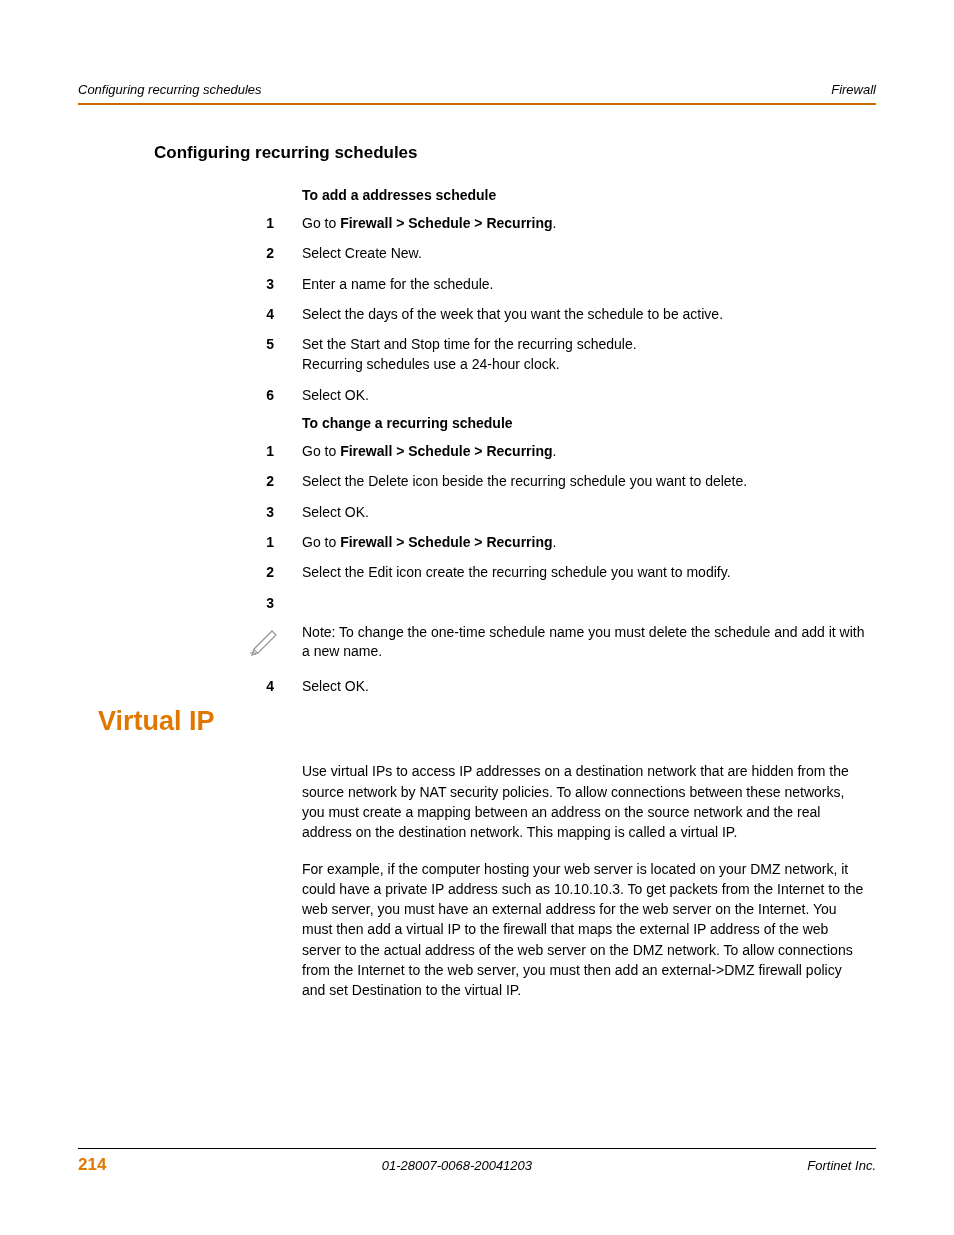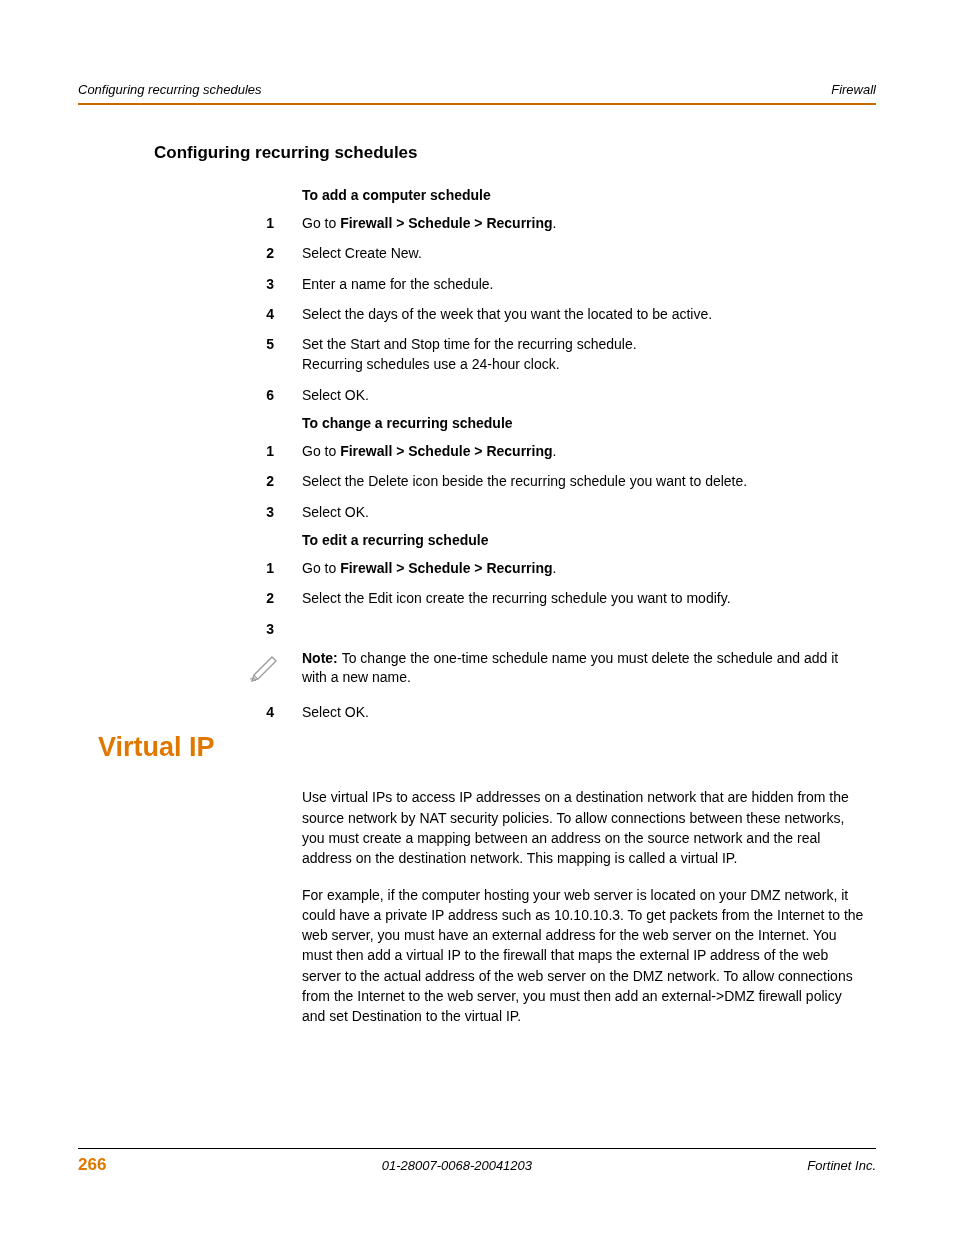--- a/index.html
+++ b/index.html
@@ -65,21 +65,21 @@
     }
     .note-icon {
       width: 224px;
       flex-shrink: 0;
       display: flex;
       justify-content: flex-end;
       padding-right: 20px;
       align-items: flex-start;
     }
     .note-text { flex: 1; padding-right: 10px; }
-    .note-text .bold { font-weight: bold; }
+    .note-text .bold { font-weight: normal; }
     .chapter-title {
       font-size: 27px;
       font-weight: bold;
       color: #e07800;
       margin-left: 20px;
       margin-bottom: 24px;
     }
     .para {
       font-size: 14px;
       line-height: 1.45;
@@ -119,37 +119,37 @@
 
 <div class="page">
   <div class="header-row">
     <span>Configuring recurring schedules</span>
     <span>Firewall</span>
   </div>
   <hr class="header-rule">
 
   <div class="section-title">Configuring recurring schedules</div>
 
-  <div class="subhead">To add a computer schedule</div>
+  <div class="subhead">To add a addresses schedule</div>
 
   <div class="step-row">
     <div class="step-num">1</div>
     <div class="step-text"><span>Go to </span><span class="bold">Firewall &gt; Schedule &gt; Recurring</span><span>.</span></div>
   </div>
   <div class="step-row">
     <div class="step-num">2</div>
     <div class="step-text">Select Create New.</div>
   </div>
   <div class="step-row">
     <div class="step-num">3</div>
     <div class="step-text">Enter a name for the schedule.</div>
   </div>
   <div class="step-row">
     <div class="step-num">4</div>
-    <div class="step-text">Select the days of the week that you want the located to be active.</div>
+    <div class="step-text">Select the days of the week that you want the schedule to be active.</div>
   </div>
   <div class="step-row">
     <div class="step-num">5</div>
     <div class="step-text"><span>Set the Start and Stop time for the recurring schedule.</span><br><span>Recurring schedules use a 24-hour clock.</span></div>
   </div>
   <div class="step-row">
     <div class="step-num">6</div>
     <div class="step-text">Select OK.</div>
   </div>
 
@@ -161,21 +161,20 @@
   </div>
   <div class="step-row">
     <div class="step-num">2</div>
     <div class="step-text">Select the Delete icon beside the recurring schedule you want to delete.</div>
   </div>
   <div class="step-row">
     <div class="step-num">3</div>
     <div class="step-text">Select OK.</div>
   </div>
 
-  <div class="subhead">To edit a recurring schedule</div>
 
   <div class="step-row">
     <div class="step-num">1</div>
     <div class="step-text"><span>Go to </span><span class="bold">Firewall &gt; Schedule &gt; Recurring</span><span>.</span></div>
   </div>
   <div class="step-row">
     <div class="step-num">2</div>
     <div class="step-text">Select the Edit icon create the recurring schedule you want to modify.</div>
   </div>
   <div class="step-row">
@@ -200,17 +199,17 @@
 
   <div class="chapter-title">Virtual IP</div>
 
   <div class="para">Use virtual IPs to access IP addresses on a destination network that are hidden from the source network by NAT security policies. To allow connections between these networks, you must create a mapping between an address on the source network and the real address on the destination network. This mapping is called a virtual IP.</div>
   <div class="para">For example, if the computer hosting your web server is located on your DMZ network, it could have a private IP address such as 10.10.10.3. To get packets from the Internet to the web server, you must have an external address for the web server on the Internet. You must then add a virtual IP to the firewall that maps the external IP address of the web server to the actual address of the web server on the DMZ network. To allow connections from the Internet to the web server, you must then add an external-&gt;DMZ firewall policy and set Destination to the virtual IP.</div>
 </div>
 
 <div class="footer">
   <hr class="footer-rule">
   <div class="footer-row">
-    <span class="footer-page">266</span>
+    <span class="footer-page">214</span>
     <span class="footer-center">01-28007-0068-20041203</span>
     <span class="footer-right">Fortinet Inc.</span>
   </div>
 </div>
 
 </body></html>

